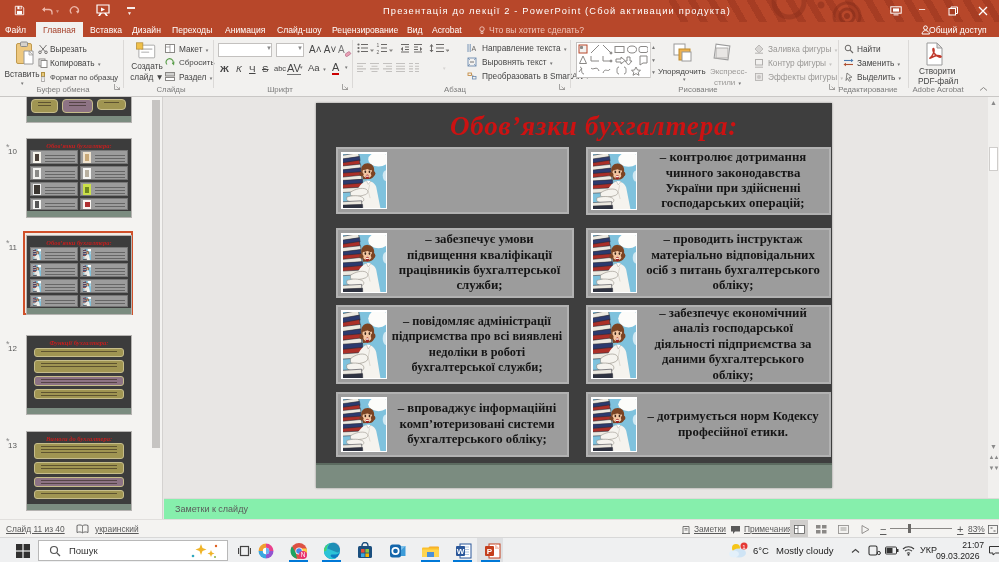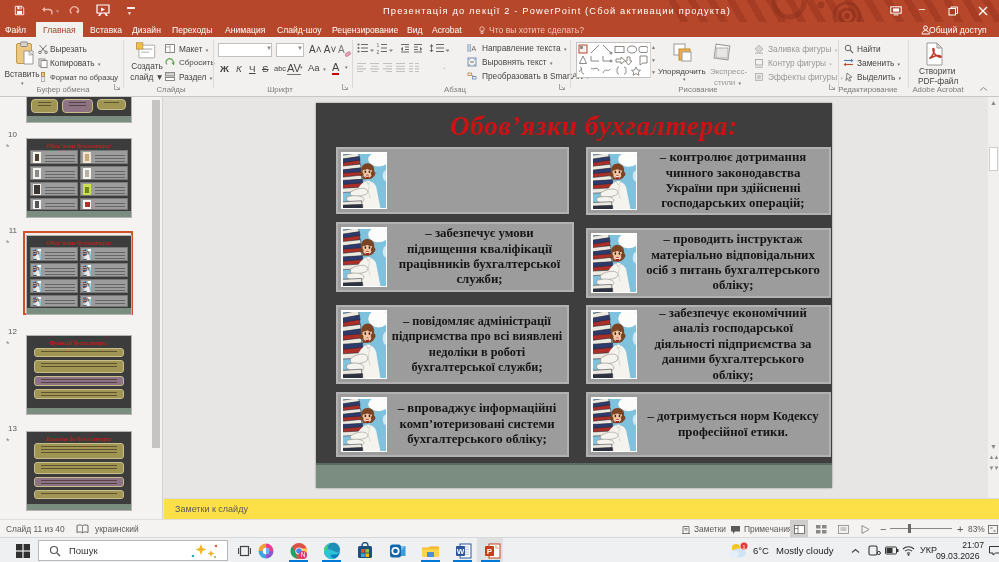--- a/index.html
+++ b/index.html
@@ -24,26 +24,26 @@
 
 #ribbon{left:0;top:37px;width:999px;height:60px;background:#f2f1ef;border-bottom:1px solid #c9c7c5;color:#444;}
 .rdiv{position:absolute;top:3px;height:48px;width:1px;background:#dbd9d7;}
 .rlabel{position:absolute;top:48px;height:10px;font-size:7.8px;color:#7b7b7b;text-align:center;}
 .rbtntxt{position:absolute;font-size:8.3px;color:#454545;white-space:nowrap;}
 .gray{color:#b9b7b5;}
 .dd{color:#777;font-size:4.5px;}
 
 #panel{left:0;top:97px;width:163px;height:422px;background:#f4f3f1;border-right:1px solid #d4d2d0;overflow:hidden;}
 #editor{left:164px;top:97px;width:835px;height:401px;background:#e8e6e4;}
-#notesbar{left:164px;top:498px;width:835px;height:21px;background:#fde047;border-top:1px solid #dcdad8;font-size:9px;color:#5a5a5a;line-height:20px;padding-left:11px;}
+#notesbar{left:164px;top:498px;width:835px;height:21px;background:#86efac;border-top:1px solid #dcdad8;font-size:9px;color:#5a5a5a;line-height:20px;padding-left:11px;}
 
 #pscroll{left:151px;top:97px;width:10px;height:422px;background:#f4f3f1;}
 #pthumb{left:1px;top:3px;width:8px;height:348px;background:#c6c4c2;position:absolute;}
 
-.thumbnum{position:absolute;left:3px;width:14px;text-align:right;font-size:8px;color:#5a5a5a;}
+.thumbnum{position:absolute;left:3px;width:14px;text-align:right;font-size:8px;color:#5a5a5a;margin-top:17px;}
 .anistar{position:absolute;left:6px;width:10px;font-size:9px;color:#8a8a8a;}
 .thumb{position:absolute;left:27px;width:104px;background:#3c3c3c;outline:1px solid #b5b3b1;}
 .minititle{position:absolute;top:3px;left:0;width:100%;text-align:center;font-family:"Liberation Serif",serif;font-weight:bold;font-style:italic;color:#c41f1f;font-size:6.5px;white-space:nowrap;overflow:hidden;}
 .minibox{position:absolute;background:#9c9c9c;border:1px solid #777;}
 .minitxt{position:absolute;background:repeating-linear-gradient(#9c9c9c 0 1.2px,#666 1.2px 2.1px,#9c9c9c 2.1px 3px);}
 .minigreen{position:absolute;left:0;bottom:0;width:100%;height:6px;background:#7b8c80;}
 .minibar{position:absolute;left:7px;width:90px;border-radius:3px;}
 .minibar i{display:block;margin:2px 6px 0;height:1px;background:rgba(40,30,20,.55);}
 .obar{background:#a09552;border:1px solid #c6bd8a;overflow:hidden;}
 .pbar{background:#8d7384;border:1px solid #c6bd8a;overflow:hidden;}
@@ -54,21 +54,21 @@
 .simg{flex:0 0 46px;margin:3px 0 3px 3px;background:#fff;padding:1.5px;align-self:stretch;}
 .simg svg{width:100%;height:100%;display:block;}
 .stxt{flex:1;text-align:center;font-family:"Liberation Serif",serif;font-weight:bold;color:#151515;font-size:13.2px;line-height:17px;padding:0 1px;white-space:nowrap;}
 #greenband{position:absolute;left:0;top:360px;width:100%;height:25px;background:#7b8c80;border-top:2px solid #5c6b60;}
 
 #escroll{left:988px;top:97px;width:11px;height:401px;background:#f1f0ee;}
 .sarrow{position:absolute;left:0px;width:11px;height:11px;color:#8a8a8a;font-size:7px;text-align:center;line-height:11px;}
 #ethumb{position:absolute;left:1px;top:50px;width:9px;height:24px;background:#fff;border:1px solid #cfcdcb;}
 
 #statusbar{left:0;top:519px;width:999px;height:18px;background:#f4f3f1;border-top:1px solid #e1dfdd;font-size:8.4px;color:#5a5a5a;}
-.sb{position:absolute;top:0;height:18px;line-height:18px;white-space:nowrap;}
+.sb{position:absolute;top:0;height:18px;line-height:18px;white-space:nowrap;text-decoration:underline;}
 
 #taskbar{left:0;top:537px;width:999px;height:25px;background:#eff0f1;border-top:1px solid #d8d8d8;}
 #searchbox{position:absolute;left:38px;top:2px;width:190px;height:21px;background:#fff;border:1px solid #b8b8b8;font-size:9.5px;color:#333;line-height:19px;}
 .tbicon{position:absolute;top:2px;width:24px;height:21px;}
 .tbicon svg{width:18px;height:18px;margin:1.5px 3px;}
 .runline{position:absolute;top:22px;height:2px;background:#0078d7;}
 .traytxt{position:absolute;font-size:9.5px;color:#222;}
 </style>
 </head>
 <body>
@@ -602,21 +602,21 @@
         </div>
   </div>
   <div class="sbox" style="left:270px;top:44px;width:245px;height:68px">
     <div class="simg">
           <svg viewBox="0 0 46 60" preserveAspectRatio="none">
             <use href="#woman"></use>
           </svg>
         </div>
     <div class="stxt" style="font-size:12.8px;line-height:15.4px">– контролює дотримання<br>чинного законодавства<br>України при здійсненні<br>господарських операцій;</div>
   </div>
-  <div class="sbox" style="left:20px;top:119px;width:238px;height:70px">
+  <div class="sbox" style="left:20px;top:125px;width:238px;height:70px">
     <div class="simg">
           <svg viewBox="0 0 46 60" preserveAspectRatio="none">
             <use href="#woman"></use>
           </svg>
         </div>
     <div class="stxt" style="font-size:12.8px;line-height:15.4px">– забезпечує умови<br>підвищення кваліфікації<br>працівників бухгалтерської<br>служби;</div>
   </div>
   <div class="sbox" style="left:270px;top:125px;width:245px;height:70px">
     <div class="simg">
           <svg viewBox="0 0 46 60" preserveAspectRatio="none">

